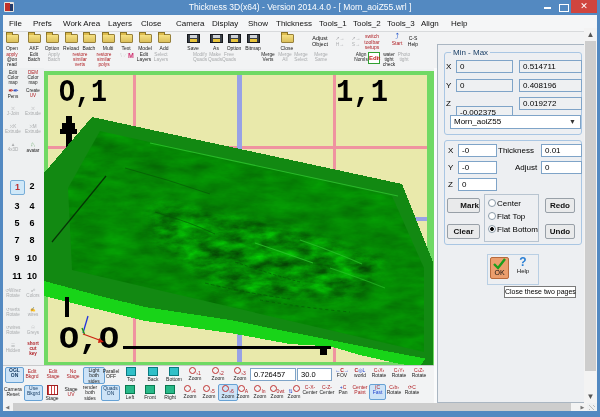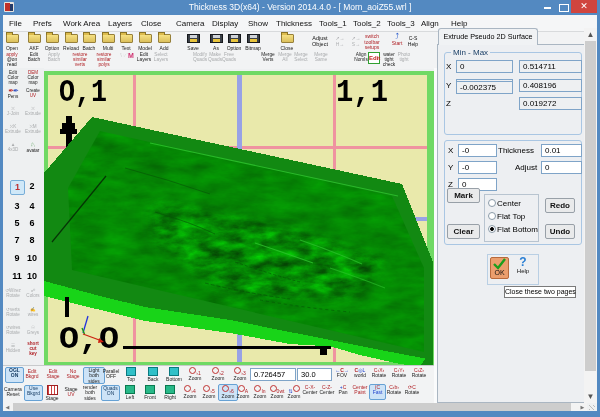--- a/index.html
+++ b/index.html
@@ -196,46 +196,46 @@
 <path d="M235 262 q35 12 65 20" stroke-dasharray="3 2"></path>
 <path d="M205 283 q40 10 85 16" stroke-dasharray="4 2"></path>
 <path d="M260 300 q45 8 90 12" stroke-dasharray="3 3"></path>
 </g>
 </svg>
 
 <div class="abs" style="left:434px;top:68px;width:3px;height:335px;background:#fafbfc;"></div>
 
 <div id="panel" class="abs" style="left:437px;top:28px;width:150px;height:375px;font-size:8px;color:#000;">
 <div class="abs" style="left:0;top:16px;width:148px;height:359px;background:#edeff2;border:1px solid #aab6c2;box-sizing:border-box;"></div>
-<div class="abs" style="left:1px;top:0;width:100px;height:17px;background:#f0f2f4;border:1px solid #aab6c2;border-bottom:none;border-radius:3px 3px 0 0;box-sizing:border-box;font-size:7.2px;text-align:center;line-height:15px;">Extrude Pseudo 2D Surface</div>
 
 <div class="abs" style="left:7px;top:24px;width:136px;height:81px;border:1px solid #a9c6e3;border-radius:3px;"></div>
 <div class="abs" style="left:14px;top:20px;background:#edeff2;padding:0 2px;color:#1a3f66;">Min - Max</div>
 <div class="abs" style="left:9px;top:34px;">X</div>
 <div class="inp" style="left:19px;top:32px;width:52px;height:11px;background:#eef0f2;">0</div>
 <div class="inp" style="left:82px;top:32px;width:58px;height:11px;background:#eef0f2;">0.514711</div>
 <div class="abs" style="left:9px;top:53px;">Y</div>
 <div class="inp" style="left:19px;top:51px;width:52px;height:11px;background:#eef0f2;">0</div>
 <div class="inp" style="left:82px;top:51px;width:58px;height:11px;background:#eef0f2;">0.408196</div>
 <div class="abs" style="left:9px;top:71px;">Z</div>
-<div class="inp" style="left:19px;top:53px;width:52px;height:11px;background:#eef0f2;">-0.002375</div>
+<div class="inp" style="left:19px;top:78px;width:52px;height:11px;background:#eef0f2;">-0.002375</div>
 <div class="inp" style="left:82px;top:69px;width:58px;height:11px;background:#eef0f2;">0.019272</div>
+<div class="inp" style="left:13px;top:87px;width:126px;height:12px;line-height:12px;">Morn_aoiZ55<span style="position:absolute;right:4px;top:0;font-size:7px;color:#333;">▼</span></div>
 
 <div class="abs" style="left:7px;top:112px;width:136px;height:103px;border:1px solid #a9c6e3;border-radius:3px;"></div>
 <div class="abs" style="left:11px;top:118px;">X</div>
 <div class="inp" style="left:21px;top:116px;width:34px;height:11px;">-0</div>
 <div class="abs" style="left:61px;top:118px;">Thickness</div>
 <div class="inp" style="left:104px;top:116px;width:36px;height:11px;">0.01</div>
 <div class="abs" style="left:11px;top:135px;">Y</div>
 <div class="inp" style="left:21px;top:133px;width:34px;height:11px;">-0</div>
 <div class="abs" style="left:78px;top:135px;">Adjust</div>
 <div class="inp" style="left:104px;top:133px;width:36px;height:11px;">0</div>
 <div class="abs" style="left:11px;top:152px;">Z</div>
 <div class="inp" style="left:21px;top:150px;width:34px;height:11px;">0</div>
-<div class="btn" style="left:10px;top:160px;width:31px;height:13px;line-height:13px;">Mark</div>
+<div class="btn" style="left:10px;top:170px;width:31px;height:13px;line-height:13px;text-align:right;">Mark</div>
 <div class="btn" style="left:10px;top:196px;width:31px;height:13px;line-height:13px;">Clear</div>
 <div class="abs" style="left:47px;top:166px;width:53px;height:46px;border:1px solid #b8c4d0;"></div>
 <div class="abs" style="left:51px;top:171px;width:6px;height:6px;border:1px solid #8a9aa8;border-radius:50%;background:#fff;"></div>
 <div class="abs" style="left:60px;top:171px;">Center</div>
 <div class="abs" style="left:51px;top:184px;width:6px;height:6px;border:1px solid #8a9aa8;border-radius:50%;background:#fff;"></div>
 <div class="abs" style="left:60px;top:184px;">Flat Top</div>
 <div class="abs" style="left:51px;top:197px;width:6px;height:6px;border:1px solid #8a9aa8;border-radius:50%;background:#fff;"></div>
 <div class="abs" style="left:53px;top:199px;width:2px;height:2px;background:#000;border:1px solid #000;border-radius:50%;"></div>
 <div class="abs" style="left:60px;top:197px;">Flat Bottom</div>
 <div class="btn" style="left:108px;top:170px;width:28px;height:13px;line-height:13px;">Redo</div>

